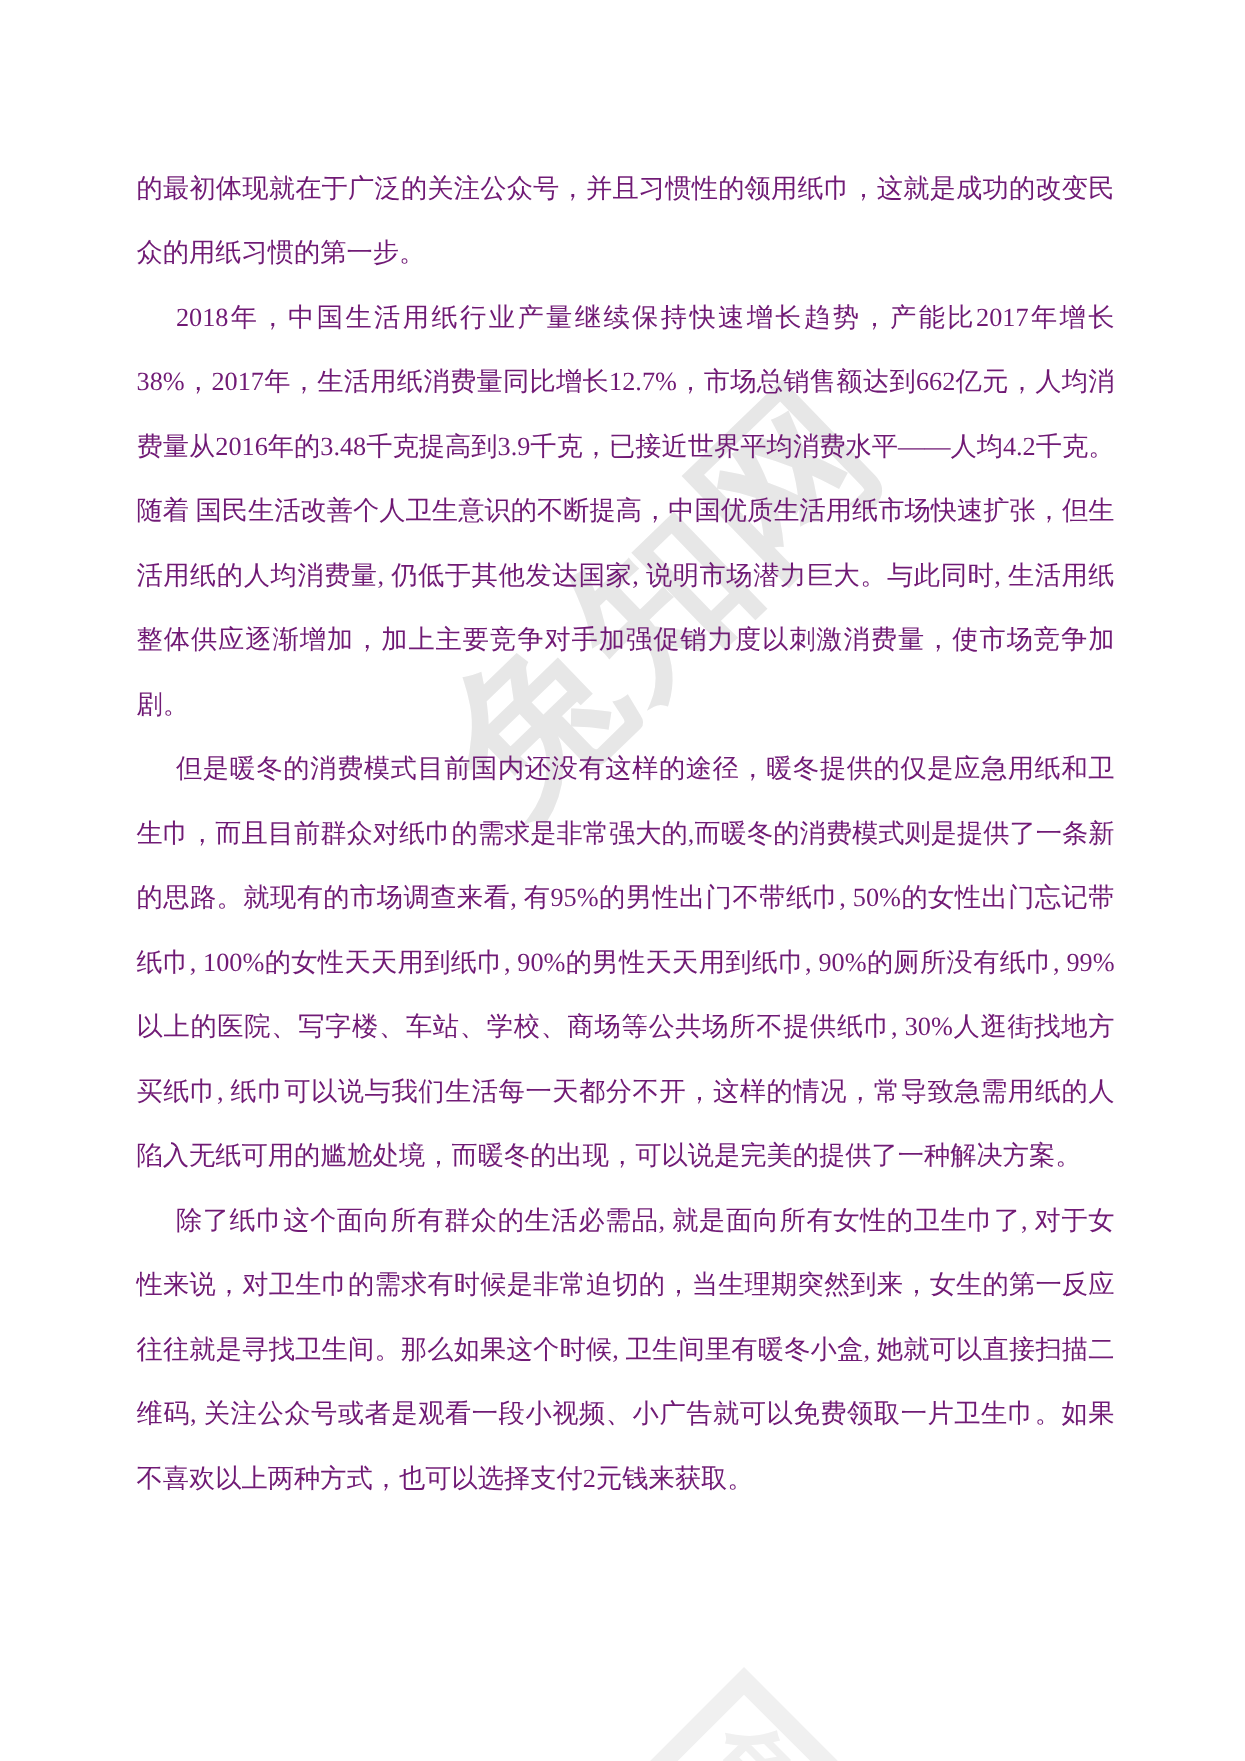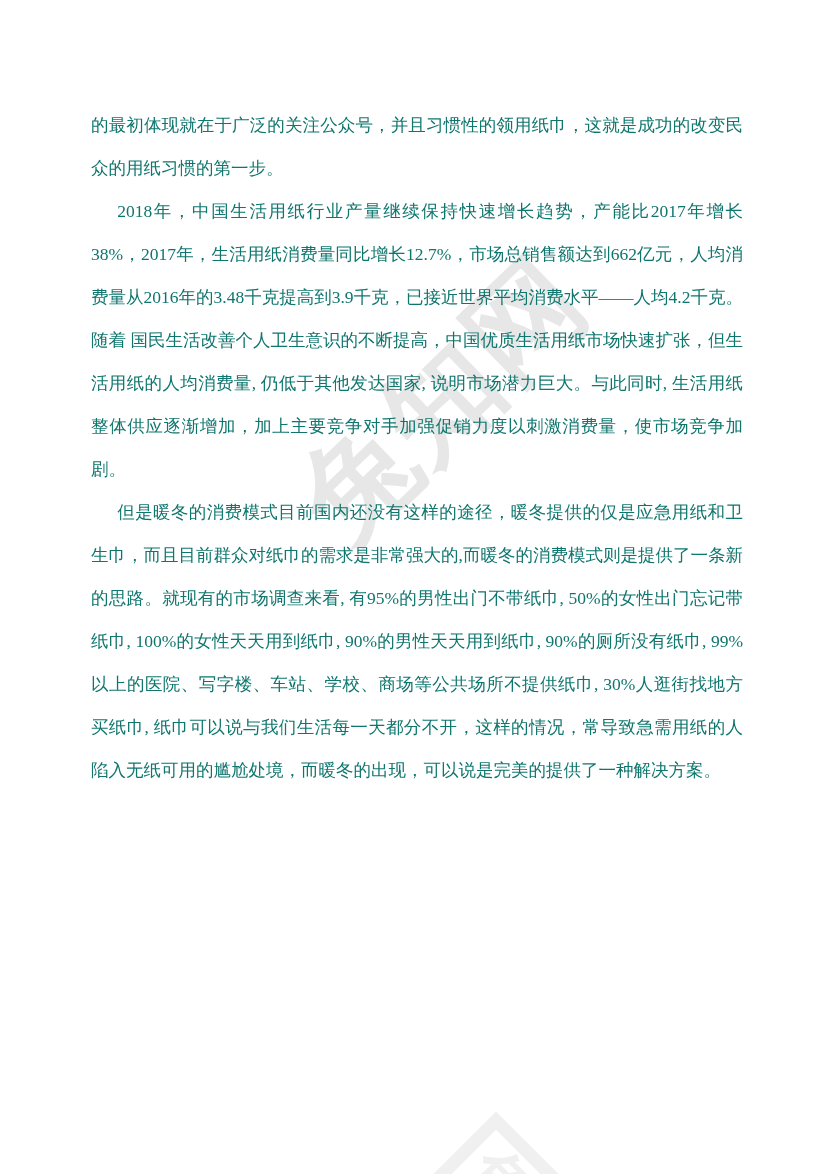--- a/index.html
+++ b/index.html
@@ -72,19 +72,20 @@
 <body>
 
 <div class="page">
 
   <div class="wm-center" style="color: rgb(231, 231, 231);">兔知网</div>
 
   <div class="wm-diamond">
     <span class="wm-char">兔</span>
   </div>
 
-  <div class="body-text" style="color: #0f766e;">
+  <div class="body-text" style="color: #701a75;">
       <p class="para">的最初体现就在于广泛的关注公众号，并且习惯性的领用纸巾，这就是成功的改变民众的用纸习惯的第一步。</p>
       <p class="para indent">2018年，中国生活用纸行业产量继续保持快速增长趋势，产能比2017年增长38%，2017年，生活用纸消费量同比增长12.7%，市场总销售额达到662亿元，人均消费量从2016年的3.48千克提高到3.9千克，已接近世界平均消费水平——人均4.2千克。随着 国民生活改善个人卫生意识的不断提高，中国优质生活用纸市场快速扩张，但生活用纸的人均消费量, 仍低于其他发达国家, 说明市场潜力巨大。与此同时, 生活用纸整体供应逐渐增加，加上主要竞争对手加强促销力度以刺激消费量，使市场竞争加剧。</p>
       <p class="para indent">但是暖冬的消费模式目前国内还没有这样的途径，暖冬提供的仅是应急用纸和卫生巾，而且目前群众对纸巾的需求是非常强大的,而暖冬的消费模式则是提供了一条新的思路。就现有的市场调查来看, 有95%的男性出门不带纸巾, 50%的女性出门忘记带纸巾, 100%的女性天天用到纸巾, 90%的男性天天用到纸巾, 90%的厕所没有纸巾, 99%以上的医院、写字楼、车站、学校、商场等公共场所不提供纸巾, 30%人逛街找地方买纸巾, 纸巾可以说与我们生活每一天都分不开，这样的情况，常导致急需用纸的人陷入无纸可用的尴尬处境，而暖冬的出现，可以说是完美的提供了一种解决方案。</p>
+      <p class="para indent">除了纸巾这个面向所有群众的生活必需品, 就是面向所有女性的卫生巾了, 对于女性来说，对卫生巾的需求有时候是非常迫切的，当生理期突然到来，女生的第一反应往往就是寻找卫生间。那么如果这个时候, 卫生间里有暖冬小盒, 她就可以直接扫描二维码, 关注公众号或者是观看一段小视频、小广告就可以免费领取一片卫生巾。如果不喜欢以上两种方式，也可以选择支付2元钱来获取。</p>
     </div>
 
 </div>
 
 </body></html>

